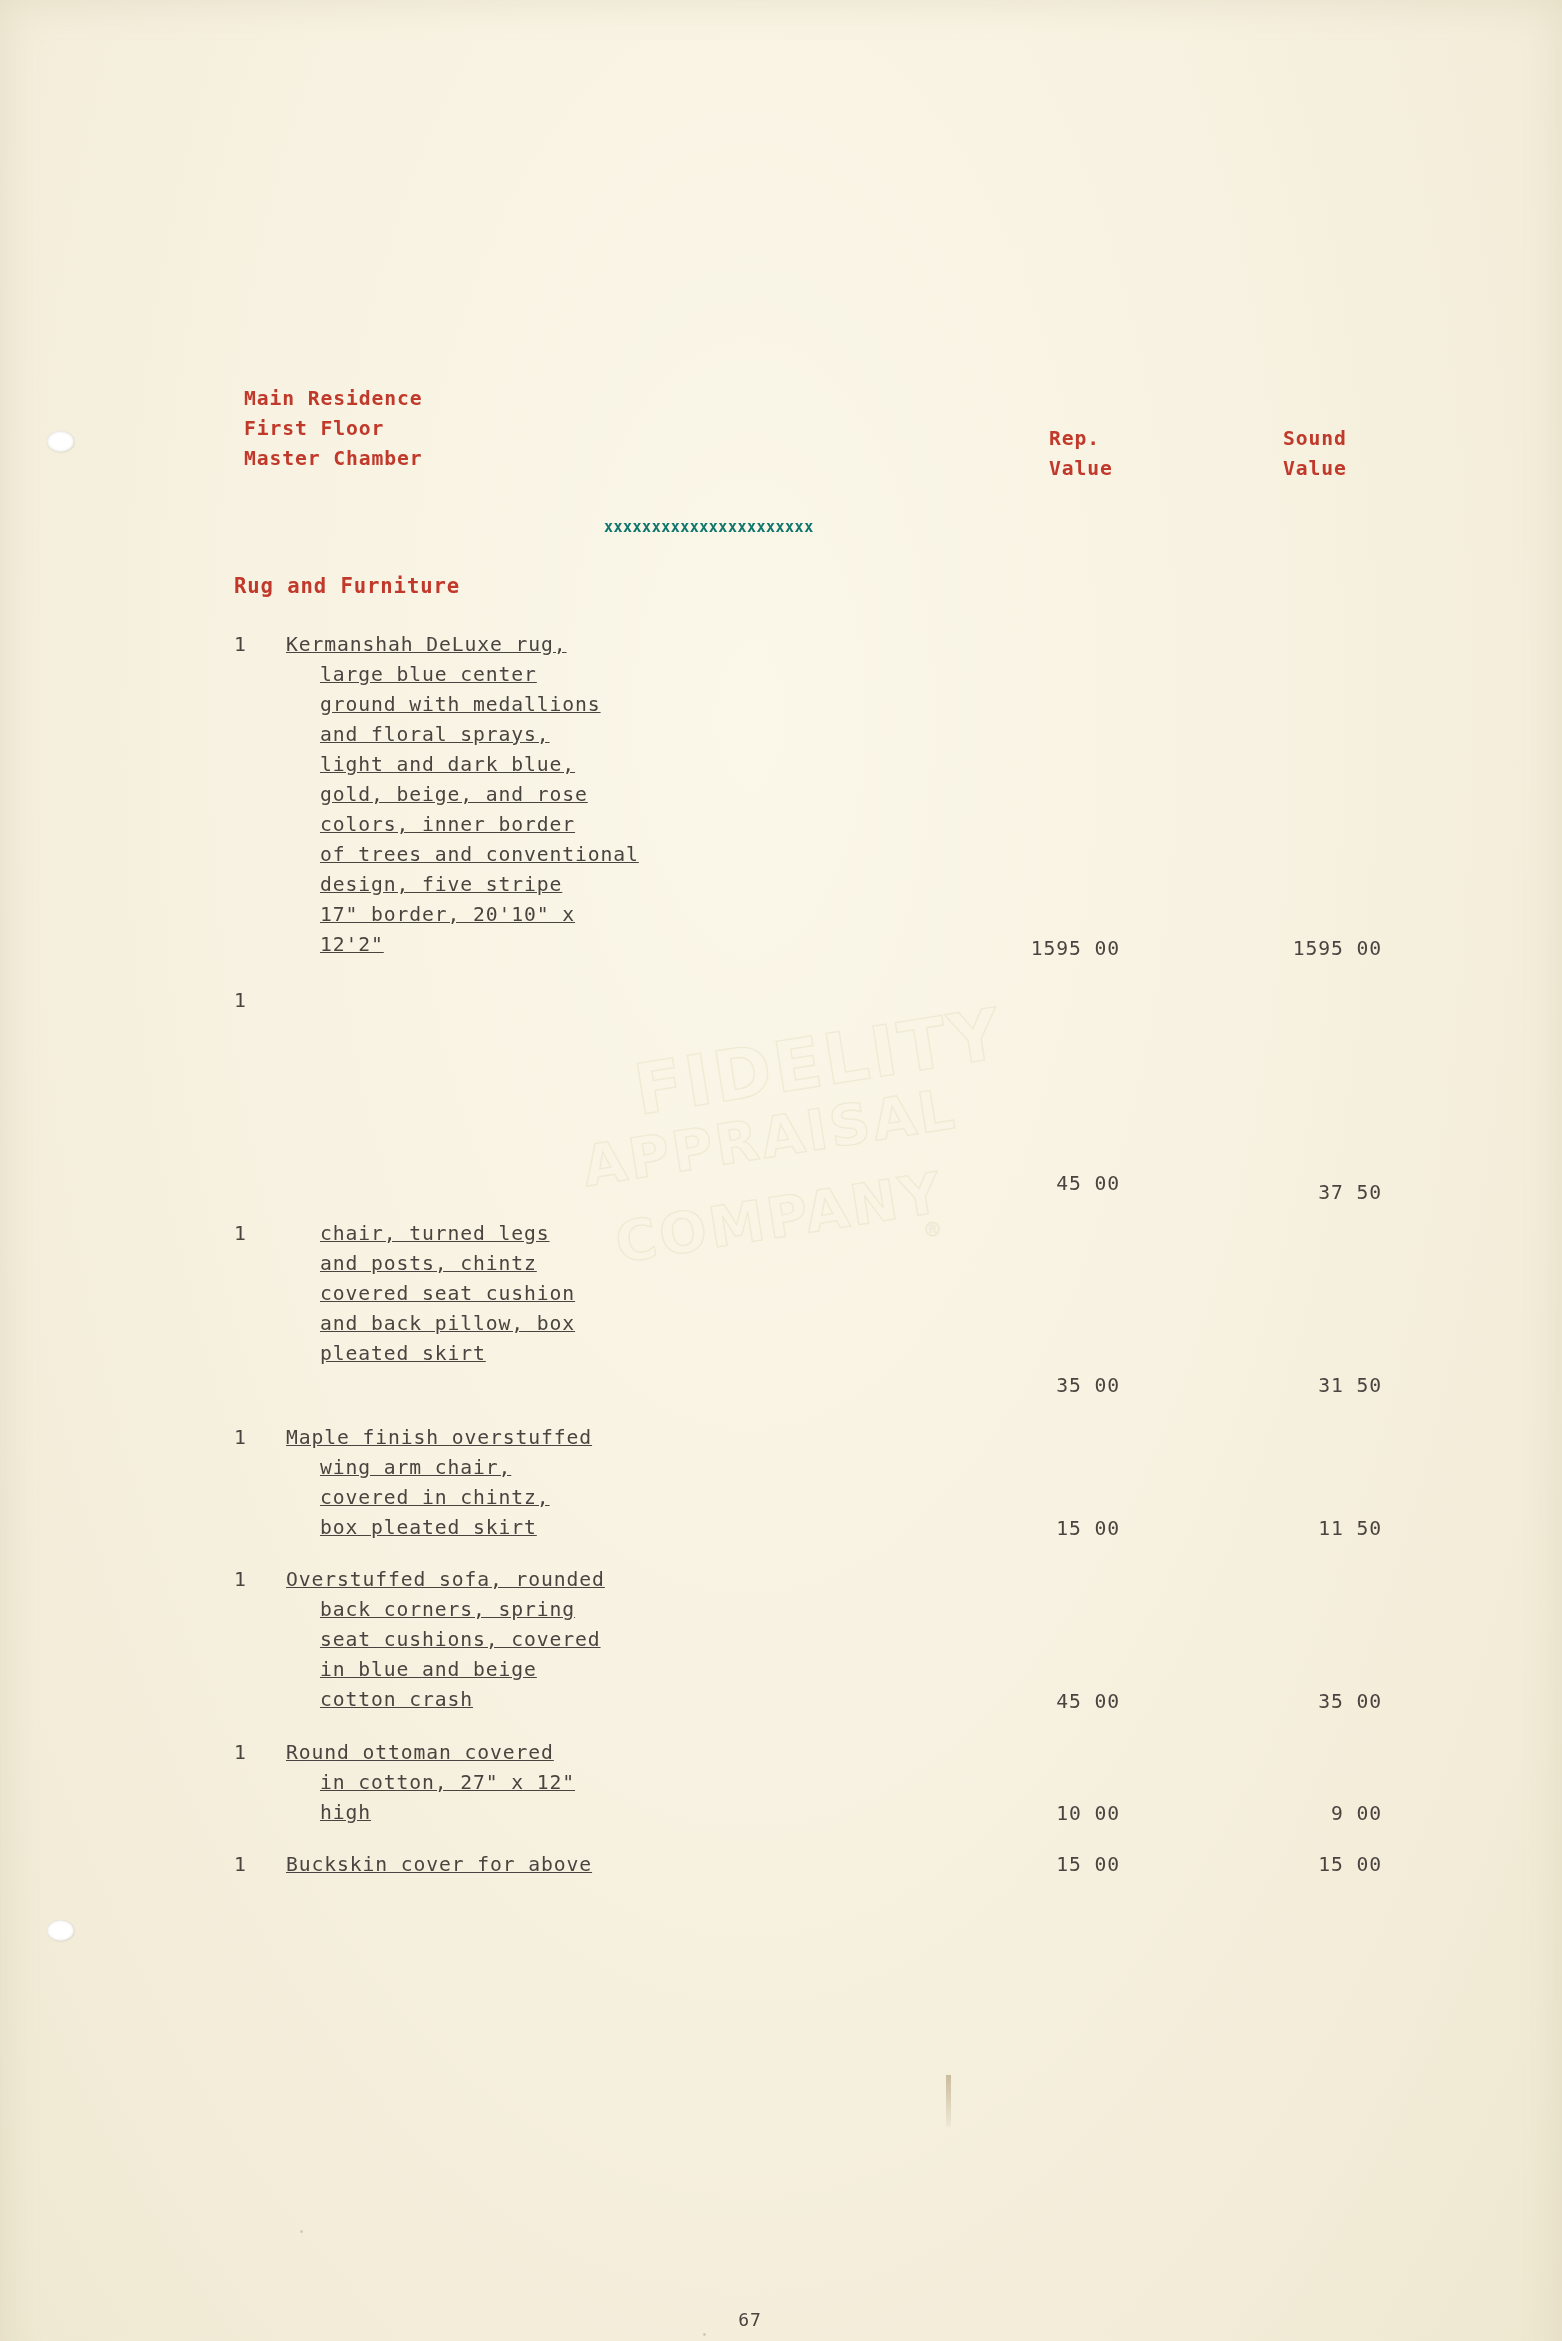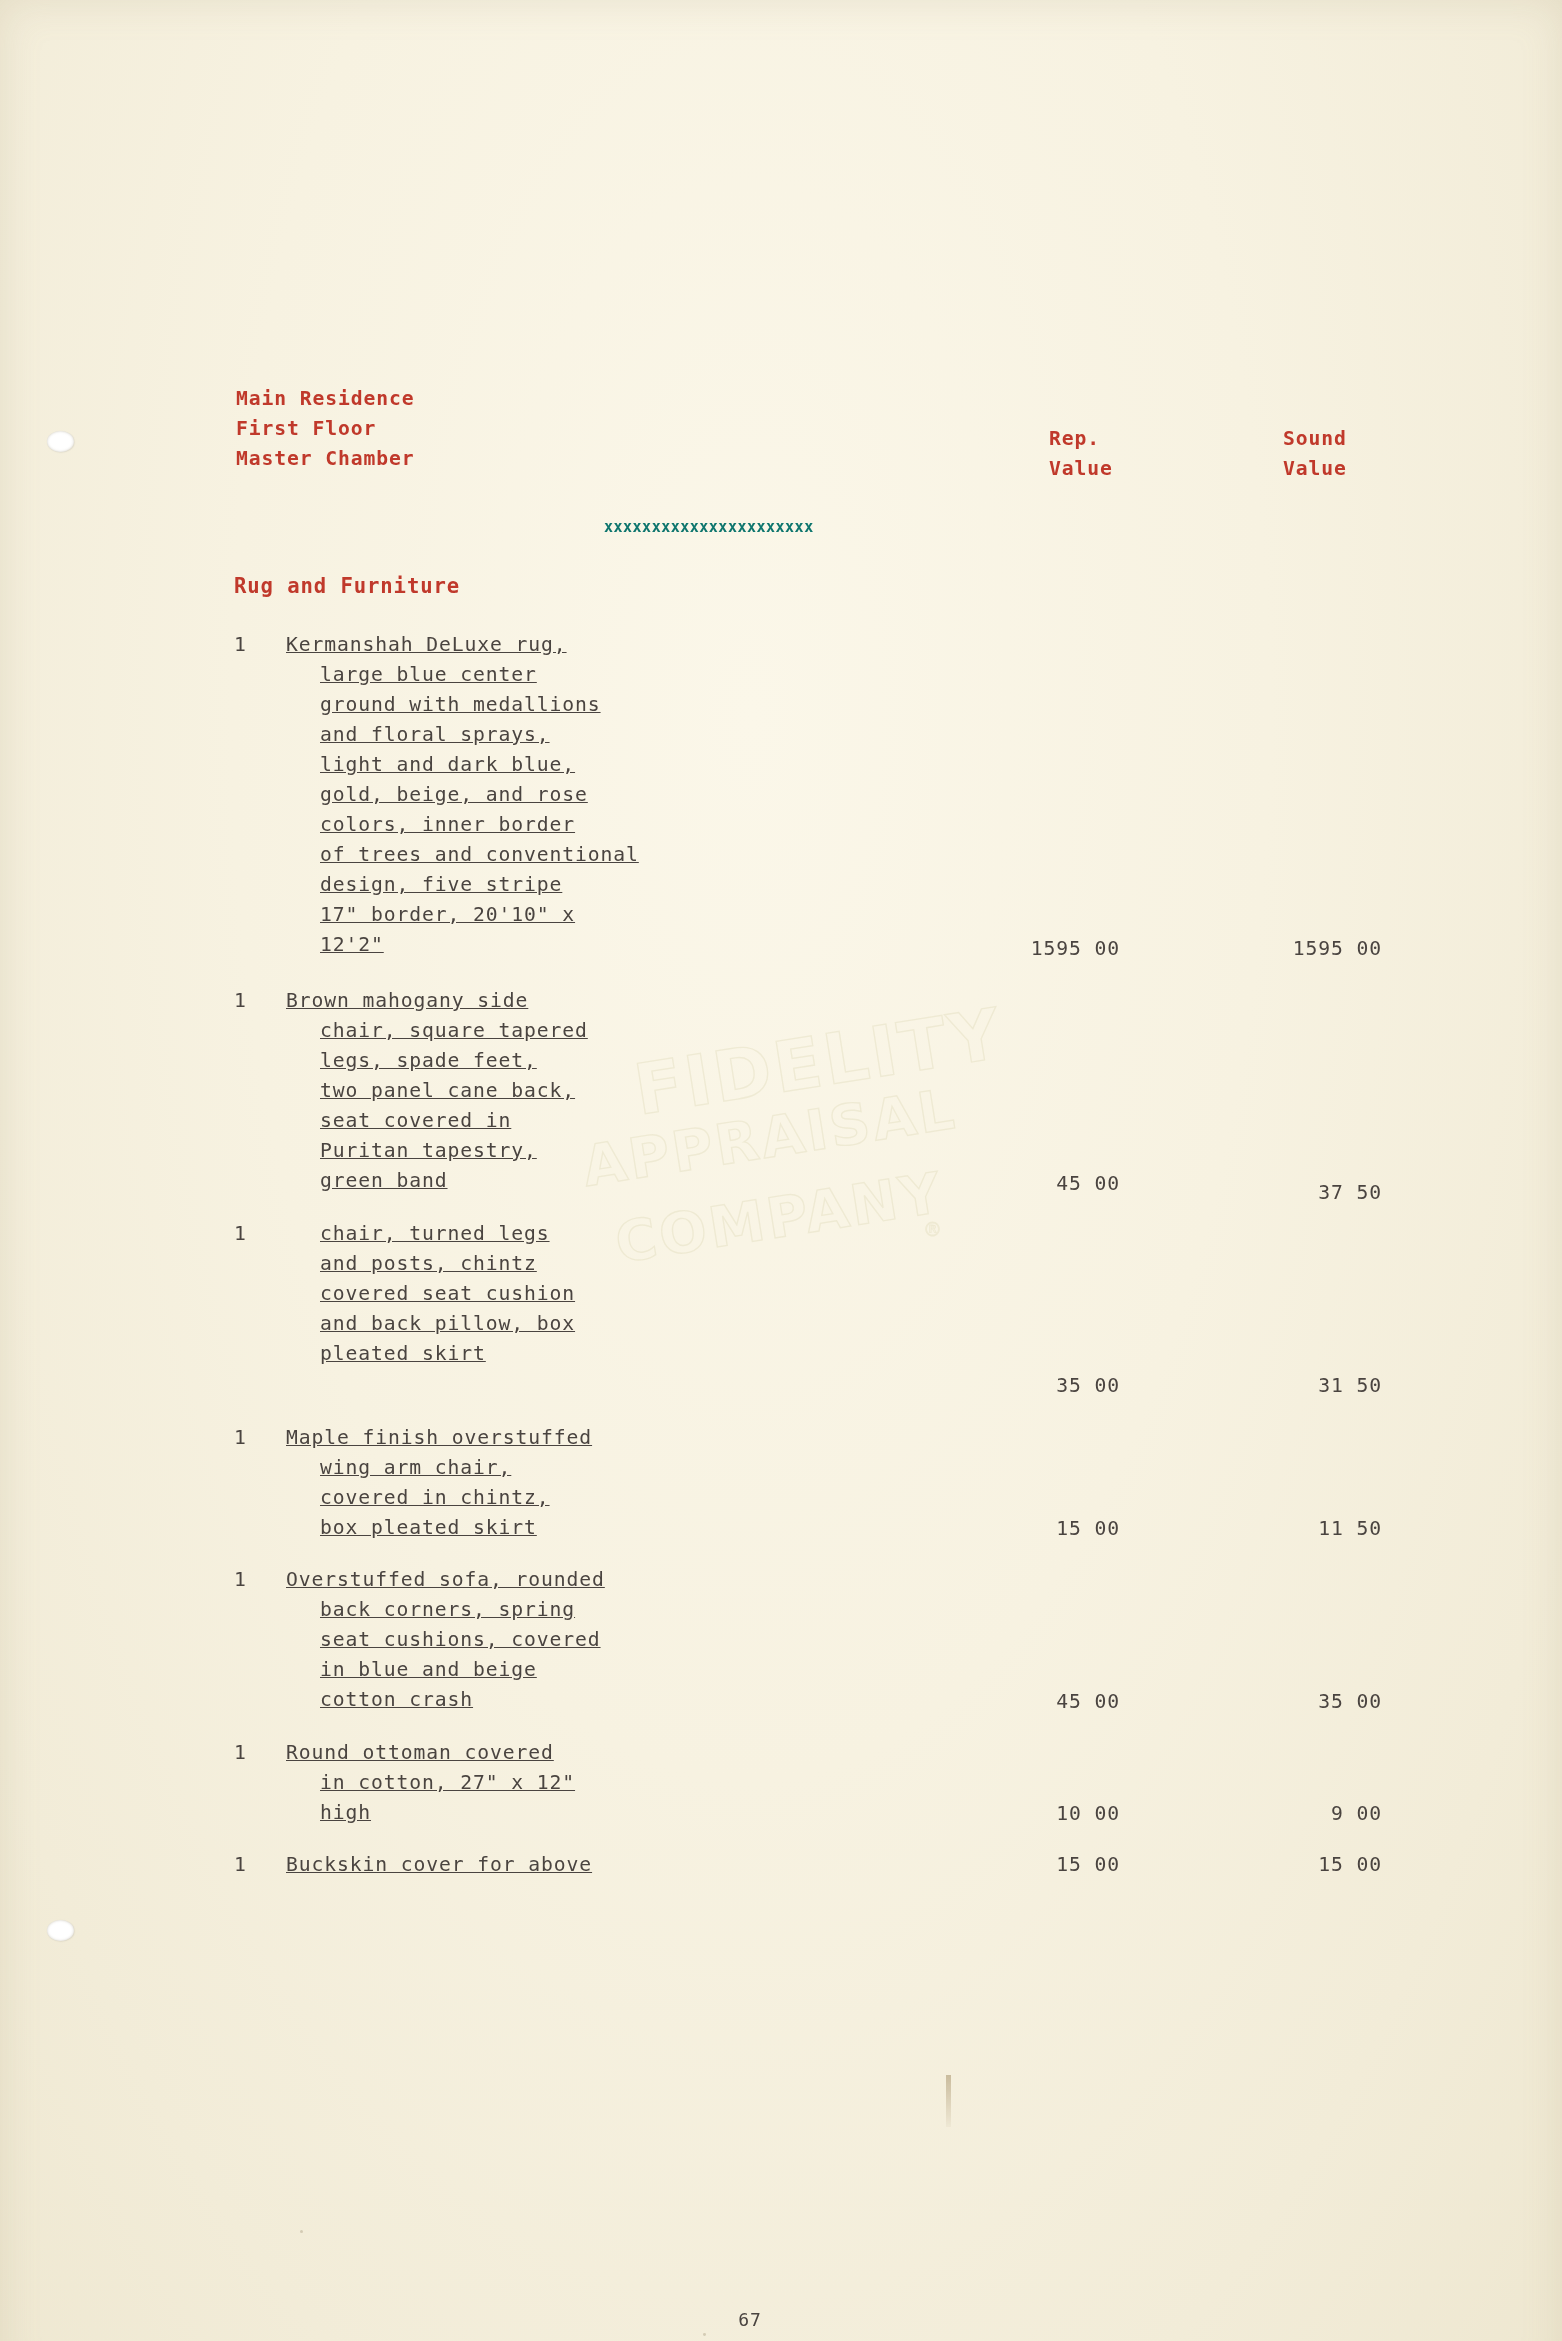--- a/index.html
+++ b/index.html
@@ -85,21 +85,21 @@
     font-family: "DejaVu Sans Mono", monospace;
     letter-spacing: 0.9px;
   }
   .blk {
     color: #4a4440;
     font-family: "DejaVu Sans Mono", monospace;
     letter-spacing: 0.9px;
   }
   .hdr-block {
     position: absolute;
-    left: 236px;
+    left: 244px;
     top: 384px;
     font-size: 19.7px;
     line-height: 30px;
     font-weight: 600;
   }
   .col-rep {
     position: absolute;
     left: 1049px;
     top: 424px;
     font-size: 19.7px;
@@ -239,21 +239,20 @@
 
     <div class="items" id="items-container">
         <div class="item" style="position: absolute; left: 0px; top: 0px; height: 335px; width: 1563px;">
           <div class="item-qty blk">1</div>
           <div class="item-desc blk"><span class="noind">Kermanshah DeLuxe rug,</span><span class="ind">large blue center</span><span class="ind">ground with medallions</span><span class="ind">and floral sprays,</span><span class="ind">light and dark blue,</span><span class="ind">gold, beige, and rose</span><span class="ind">colors, inner border</span><span class="ind">of trees and conventional</span><span class="ind">design, five stripe</span><span class="ind">17" border, 20'10" x</span><span class="ind">12'2"</span></div>
           <div class="amt amt-rep blk" style="top: 304px;">1595 00</div>
           <div class="amt amt-sound blk" style="top: 304px;">1595 00</div>
         </div>
         <div class="item" style="position: absolute; left: 0px; top: 356px; height: 213px; width: 1563px;">
           <div class="item-qty blk">1</div>
-          <div class="item-desc blk"><span class="noind">Brown mahogany side</span><span class="ind">chair, square tapered</span><span class="ind">legs, spade feet,</span><span class="ind">two panel cane back,</span><span class="ind">seat covered in</span><span class="ind">Puritan tapestry,</span><span class="ind">green band</span></div>
           <div class="amt amt-rep blk" style="top: 183px;">45 00</div>
           <div class="amt amt-sound blk" style="top: 192px;">37 50</div>
         </div>
         <div class="item" style="position: absolute; left: 0px; top: 589px; height: 183px; width: 1563px;">
           <div class="item-qty blk">1</div>
           <div class="item-desc blk"><span class="ind">chair, turned legs</span><span class="ind">and posts, chintz</span><span class="ind">covered seat cushion</span><span class="ind">and back pillow, box</span><span class="ind">pleated skirt</span></div>
           <div class="amt amt-rep blk" style="top: 152px;">35 00</div>
           <div class="amt amt-sound blk" style="top: 152px;">31 50</div>
         </div>
         <div class="item" style="position: absolute; left: 0px; top: 793px; height: 122px; width: 1563px;">

